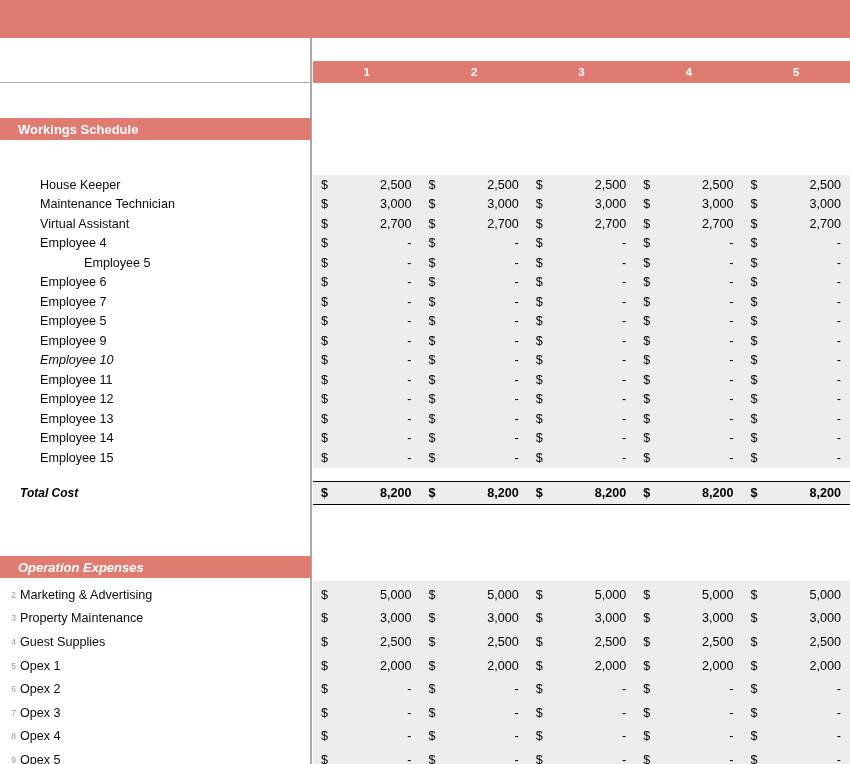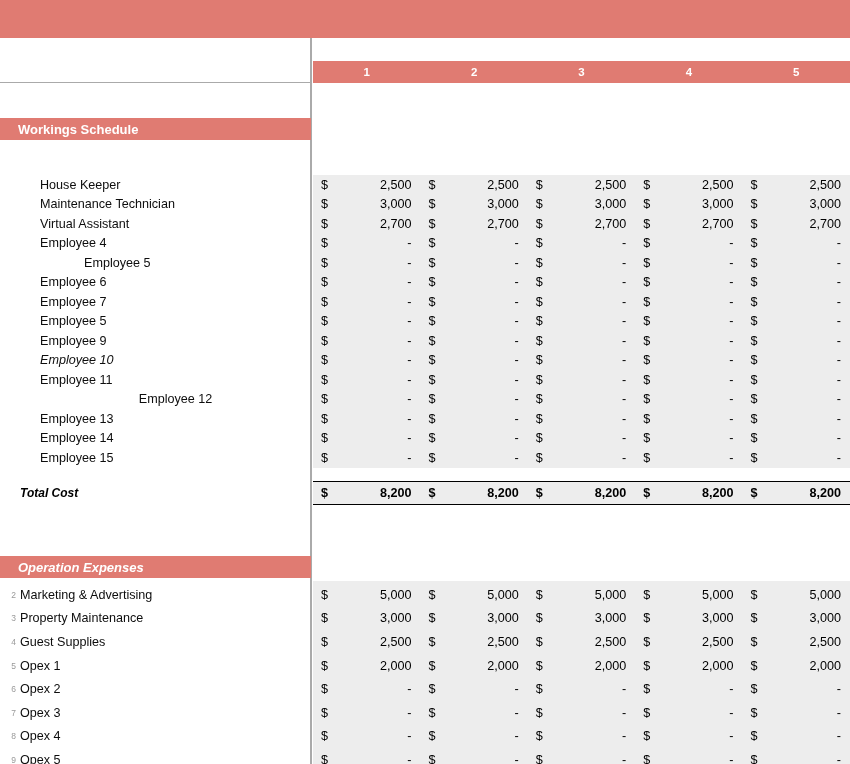--- a/index.html
+++ b/index.html
@@ -457,21 +457,21 @@
         </div>
         <div class="dcell" style="height: 19.5px;">
           <span class="cur">$</span>
           <span class="val">-</span>
         </div>
         <div class="dcell" style="height: 19.5px;">
           <span class="cur">$</span>
           <span class="val">-</span>
         </div>
       </div>
-      <div class="abs row-label indent" style="top: 389.5px; justify-content: center;">
+      <div class="abs row-label indent" style="top: 389.5px;">
         <span class="rn"></span>
         <span class="lbl">Employee 12</span>
       </div>
       <div class="data-row " style="top: 389.5px; height: 19.5px;">
         <div class="dcell" style="height: 19.5px;">
           <span class="cur">$</span>
           <span class="val">-</span>
         </div>
         <div class="dcell" style="height: 19.5px;">
           <span class="cur">$</span>

